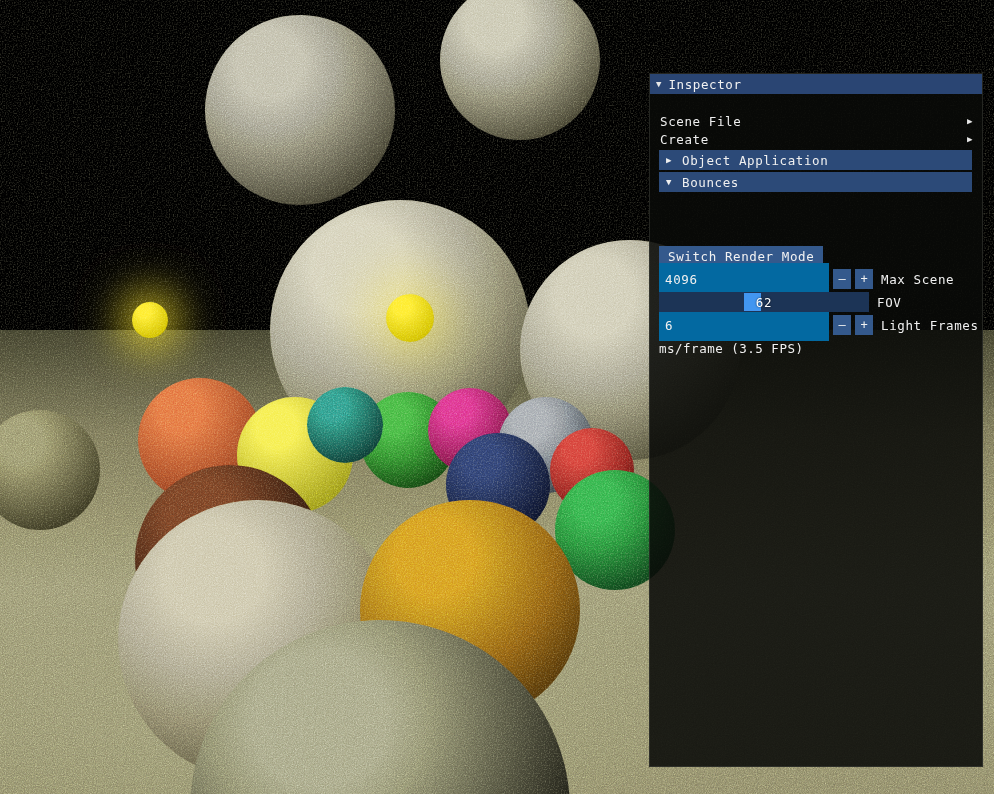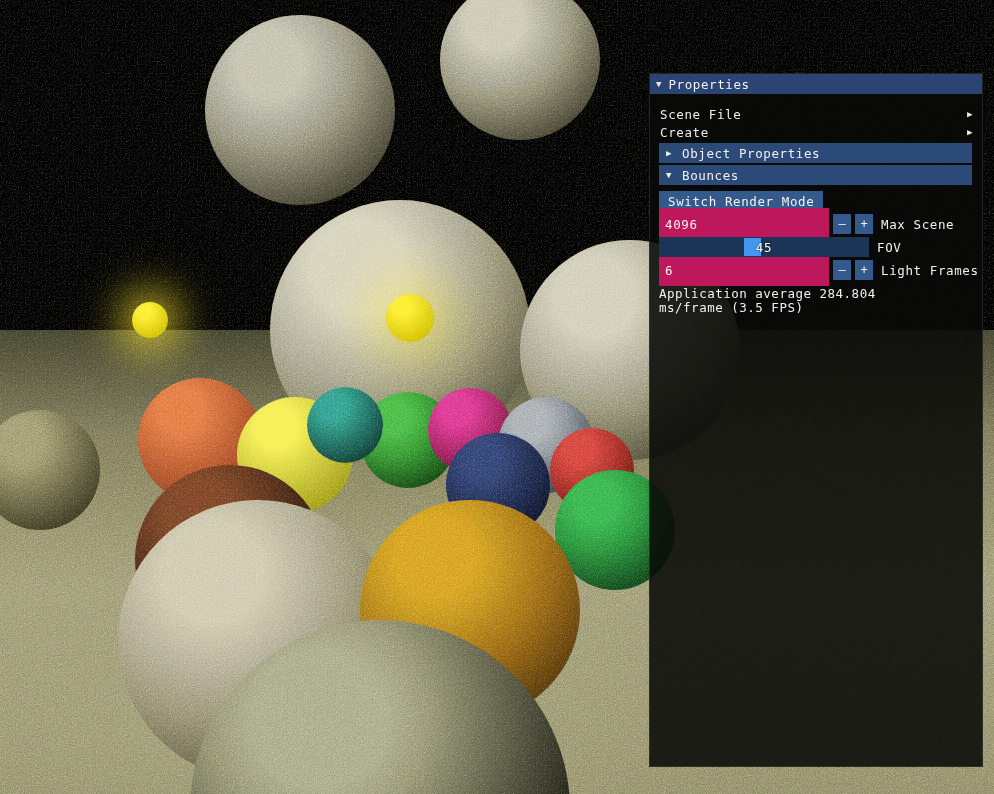--- a/index.html
+++ b/index.html
@@ -102,21 +102,21 @@
     gap: 7px;
   }
   .title-bar .tri { font-size: 9px; line-height: 1; color: #e8e8e8; }
   .title-text {
     font-size: 12.5px;
     letter-spacing: 0.6px;
     color: #f2f2f2;
   }
 
   .panel-body {
-    padding: 11px 0 0 0;
+    padding: 18px 0 0 0;
   }
 
   .menu-row {
     height: 18px;
     display: flex;
     align-items: center;
     padding: 0 9px 0 10px;
     box-sizing: border-box;
     justify-content: space-between;
     letter-spacing: 0.6px;
@@ -137,21 +137,21 @@
     align-items: center;
     gap: 10px;
     padding-left: 7px;
     box-sizing: border-box;
     font-size: 12.5px;
     letter-spacing: 0.6px;
     color: #f0f0f0;
   }
   .collapsing-header .tri { font-size: 9px; line-height: 1; }
 
-  .widget-area { padding: 3px 0 0 0; }
+  .widget-area { padding: 3px 0 0 0; margin-top: 48px; }
 
   .btn {
     display: inline-flex;
     align-items: center;
     justify-content: center;
     height: 20px;
     margin: 3px 0 0 9px;
     padding: 0 9px;
     background: #34598c;
     color: #f2f2f2;
@@ -163,21 +163,21 @@
   .field-row {
     display: flex;
     align-items: center;
     height: 20px;
     margin: 3px 0 0 9px;
   }
 
   .input-box {
     width: 170px;
     height: 32px;
-    background: #be185d;
+    background: #0369a1;
     display: flex;
     align-items: center;
     padding-left: 6px;
     box-sizing: border-box;
     font-size: 12.5px;
     color: #f0f0f0;
     letter-spacing: 0.6px;
   }
 
   .step-btn {
@@ -280,38 +280,38 @@
         <feColorMatrix type="matrix" values="0 0 0 0 0.95  0 0 0 0 0.93  0 0 0 0 0.55  0 0 0 -1.4 0.72"></feColorMatrix>
       </filter>
       <rect width="994" height="794" filter="url(#n2)"></rect>
     </svg>
   </div>
 
   <div id="inspector">
 
     <div class="title-bar">
       <span class="tri">▼</span>
-      <span class="title-text">Properties</span>
+      <span class="title-text">Inspector</span>
     </div>
 
     <div class="panel-body">
 
       <div class="menu-row">
         <span>Scene File</span>
         <span class="arrow-r">▶</span>
       </div>
 
       <div class="menu-row">
         <span>Create</span>
         <span class="arrow-r">▶</span>
       </div>
 
       <div class="collapsing-header">
         <span class="tri">▶</span>
-        <span>Object Properties</span>
+        <span>Object Application</span>
       </div>
 
       <div class="collapsing-header">
         <span class="tri">▼</span>
         <span>Bounces</span>
       </div>
 
       <div class="widget-area">
 
         <div class="btn">Switch Render Mode</div>
@@ -321,36 +321,35 @@
           <div class="input-box">4096</div>
           <div class="step-btn">–</div>
           <div class="step-btn">+</div>
           <div class="field-label">Max Scene</div>
         </div>
 
         
         <div class="field-row">
           <div class="slider">
             <div class="grab" id="fov-grab" style="left: 84.92px;"></div>
-            <div class="sval">45</div>
+            <div class="sval">62</div>
           </div>
           <div class="field-label">FOV</div>
         </div>
 
         
         <div class="field-row">
           <div class="input-box">6</div>
           <div class="step-btn">–</div>
           <div class="step-btn">+</div>
           <div class="field-label">Light Frames</div>
         </div>
 
         
 
         <div class="fps-text">
-          <div>Application average 284.804</div>
           <div>ms/frame (3.5 FPS)</div>
         </div>
 
       </div>
     </div>
   </div>
 </div>
 
 </body></html>

